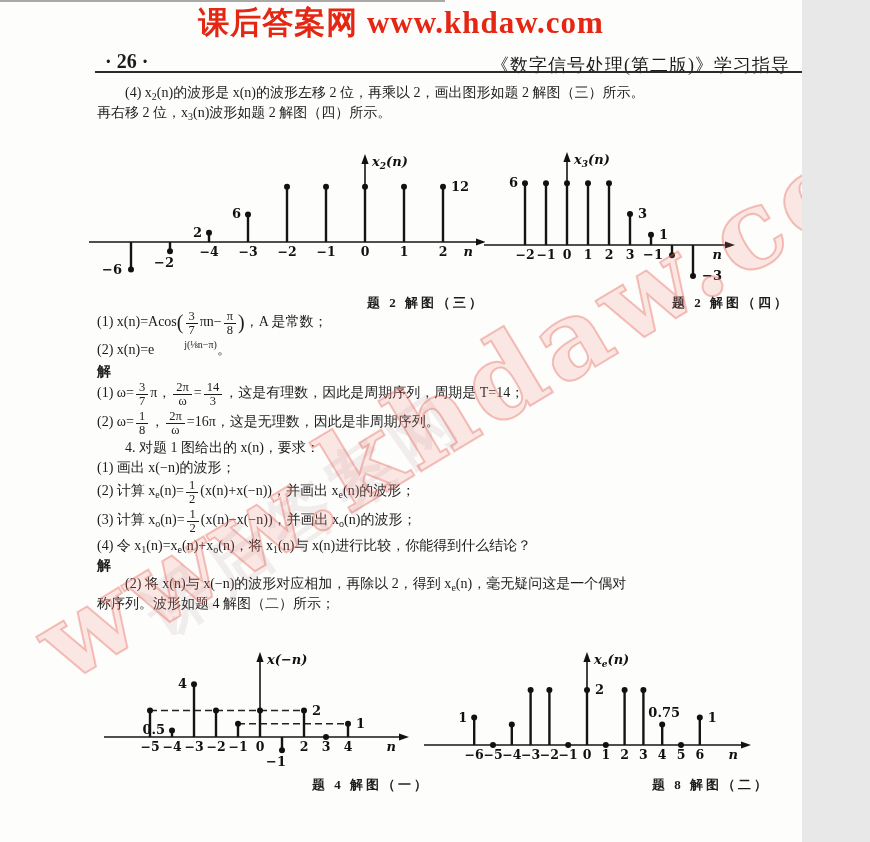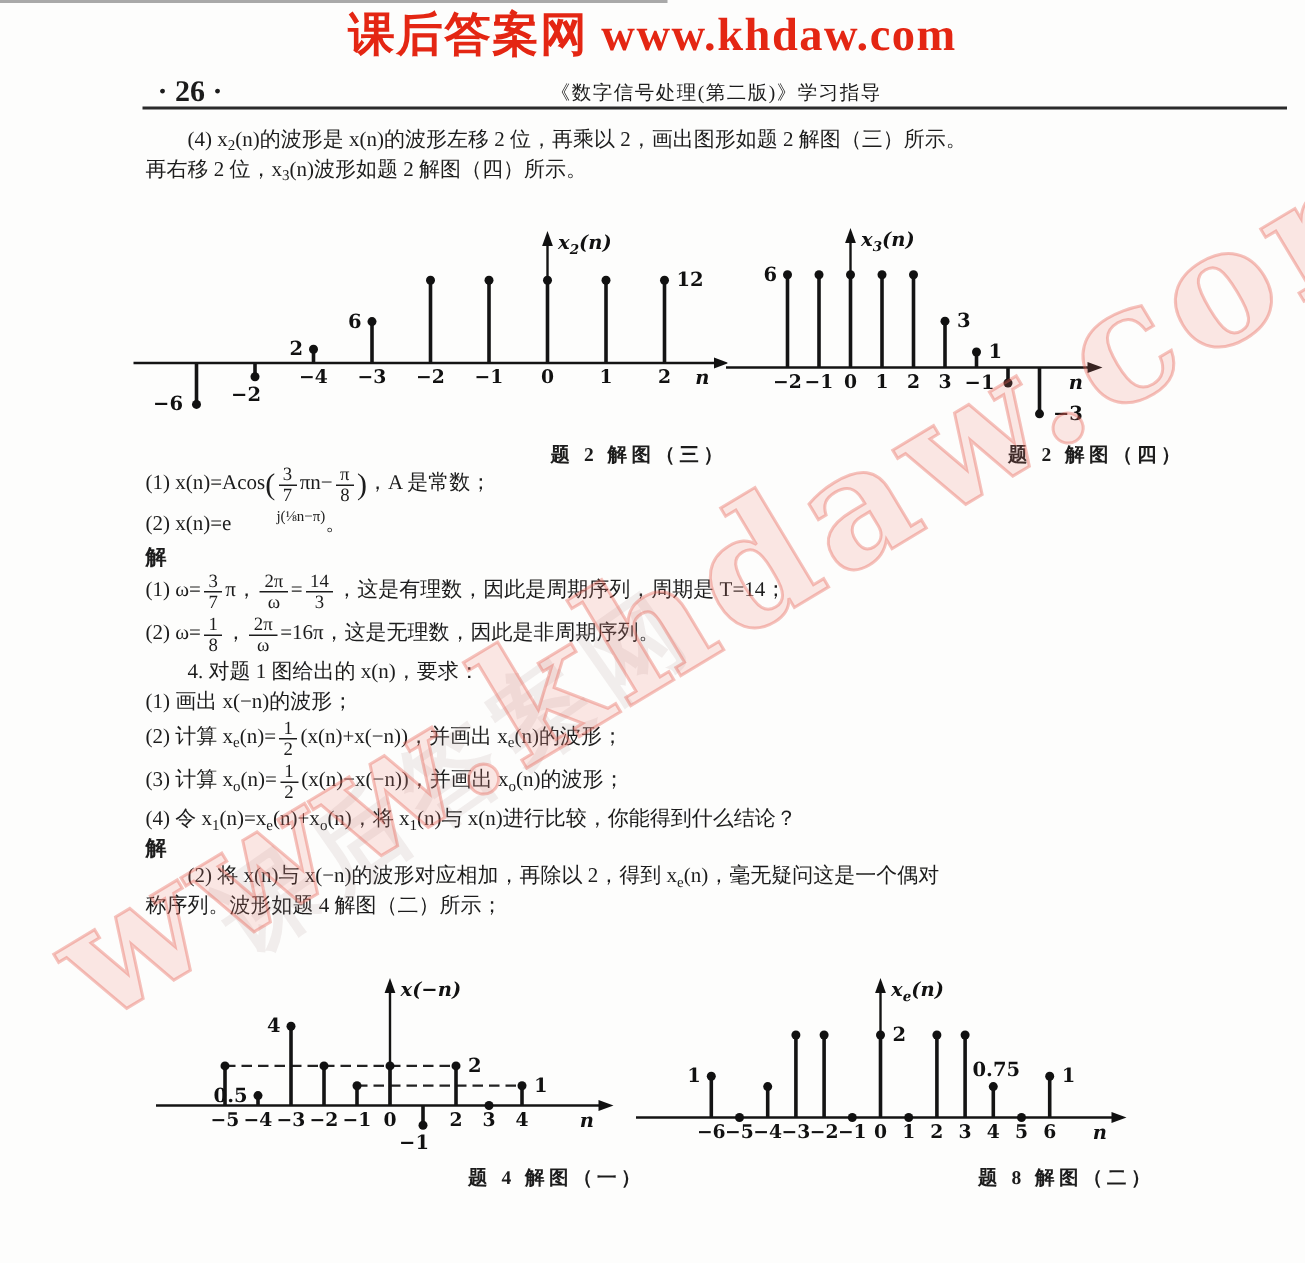--- a/index.html
+++ b/index.html
@@ -1,23 +1,23 @@
 <!DOCTYPE html>
 <html><head>
 <meta charset="utf-8">
 <style>
   html,body{margin:0;padding:0;background:#e8e8e8;}
-  .page{position:relative;width:870px;height:842px;background:#fdfdfc;overflow:hidden;
+  .page{position:relative;width:802px;height:842px;background:#fdfdfc;overflow:hidden;
         font-family:"Liberation Serif","DejaVu Serif",serif;color:#1c1c1c;}
   .scan-edge{position:absolute;top:0;left:0;width:445px;height:2px;background:#555;opacity:.5;}
   .site-header{position:absolute;top:2px;left:0;width:100%;text-align:center;
         font-weight:bold;font-size:31px;letter-spacing:1px;white-space:nowrap;}
   .page-header{position:absolute;top:50px;left:97px;right:12px;height:20px;}
   .page-num{position:absolute;left:8px;top:0;font-weight:bold;font-size:20px;}
-  .book-title{position:absolute;left:0;right:0;top:3px;text-align:center;font-size:13px;letter-spacing:1px;}
+  .book-title{position:absolute;left:0;right:0;top:3px;text-align:right;font-size:18px;letter-spacing:1px;}
   .header-rule{position:absolute;top:71px;left:95px;width:763px;height:2px;background:#2b2b2b;}
   .block1{position:absolute;top:84px;left:97px;right:8px;}
   .block2{position:absolute;top:310px;left:97px;right:8px;}
   .line{height:20px;white-space:nowrap;font-size:14px;}
   .mline{height:29px;white-space:nowrap;font-size:14px;}
   .supline{height:24px;white-space:nowrap;font-size:14px;}
   .hline{height:18px;white-space:nowrap;font-size:14px;font-weight:bold;}
   .ind{text-indent:2em;}
   sub{font-size:10px;vertical-align:-3px;}
   sup{font-size:10px;vertical-align:6px;margin-left:30px;}

